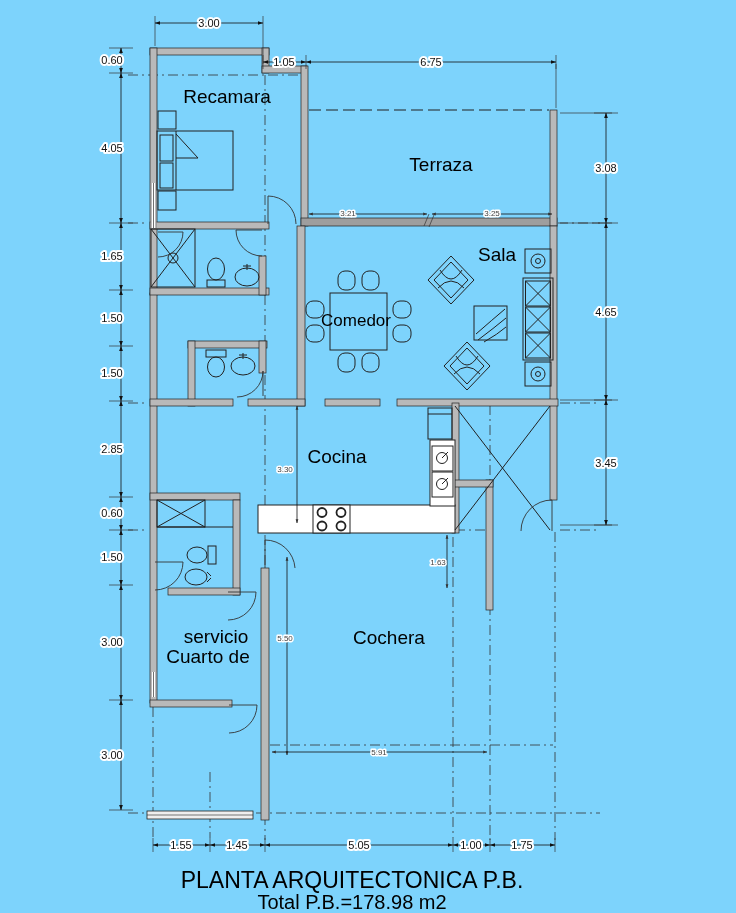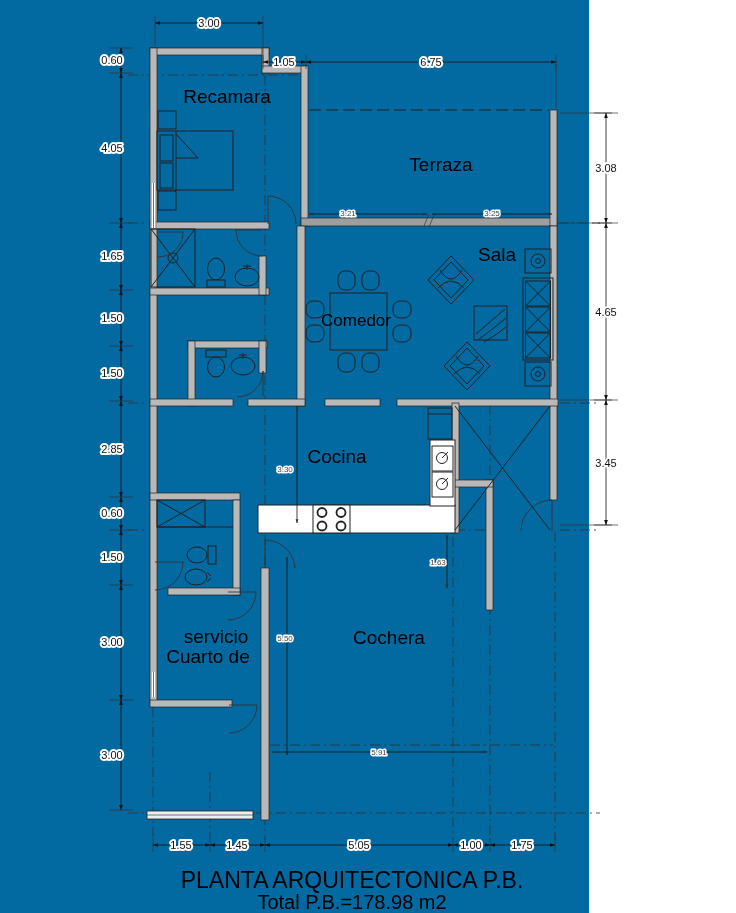--- a/index.html
+++ b/index.html
@@ -1,16 +1,16 @@
 <!DOCTYPE html>
 <html><head>
 <meta charset="utf-8">
 <style>
   html,body{margin:0;padding:0;background:#ffffff;}
-  .canvas{width:589px;height:913px;background:#0369a1;position:relative;}
+  .canvas{width:736px;height:913px;background:#7dd3fc;position:relative;}
   svg{display:block;}
   .w{fill:#b9b9b9;stroke:#222;stroke-width:.7;}
   .wd{fill:#9e9e9e;stroke:#222;stroke-width:.7;}
   .cnt{fill:#fff;stroke:#222;stroke-width:1;}
   .furn{fill:none;stroke:#222;stroke-width:1;}
   .furnth{fill:none;stroke:#222;stroke-width:1.8;}
   .door{fill:none;stroke:#333;stroke-width:.9;}
   .axis{fill:none;stroke:#333;stroke-width:.8;stroke-dasharray:10 4 2 4;}
   .opend{fill:none;stroke:#222;stroke-width:1.2;stroke-dasharray:12 5;}
   .ext{stroke:#333;stroke-width:.7;fill:none;}

